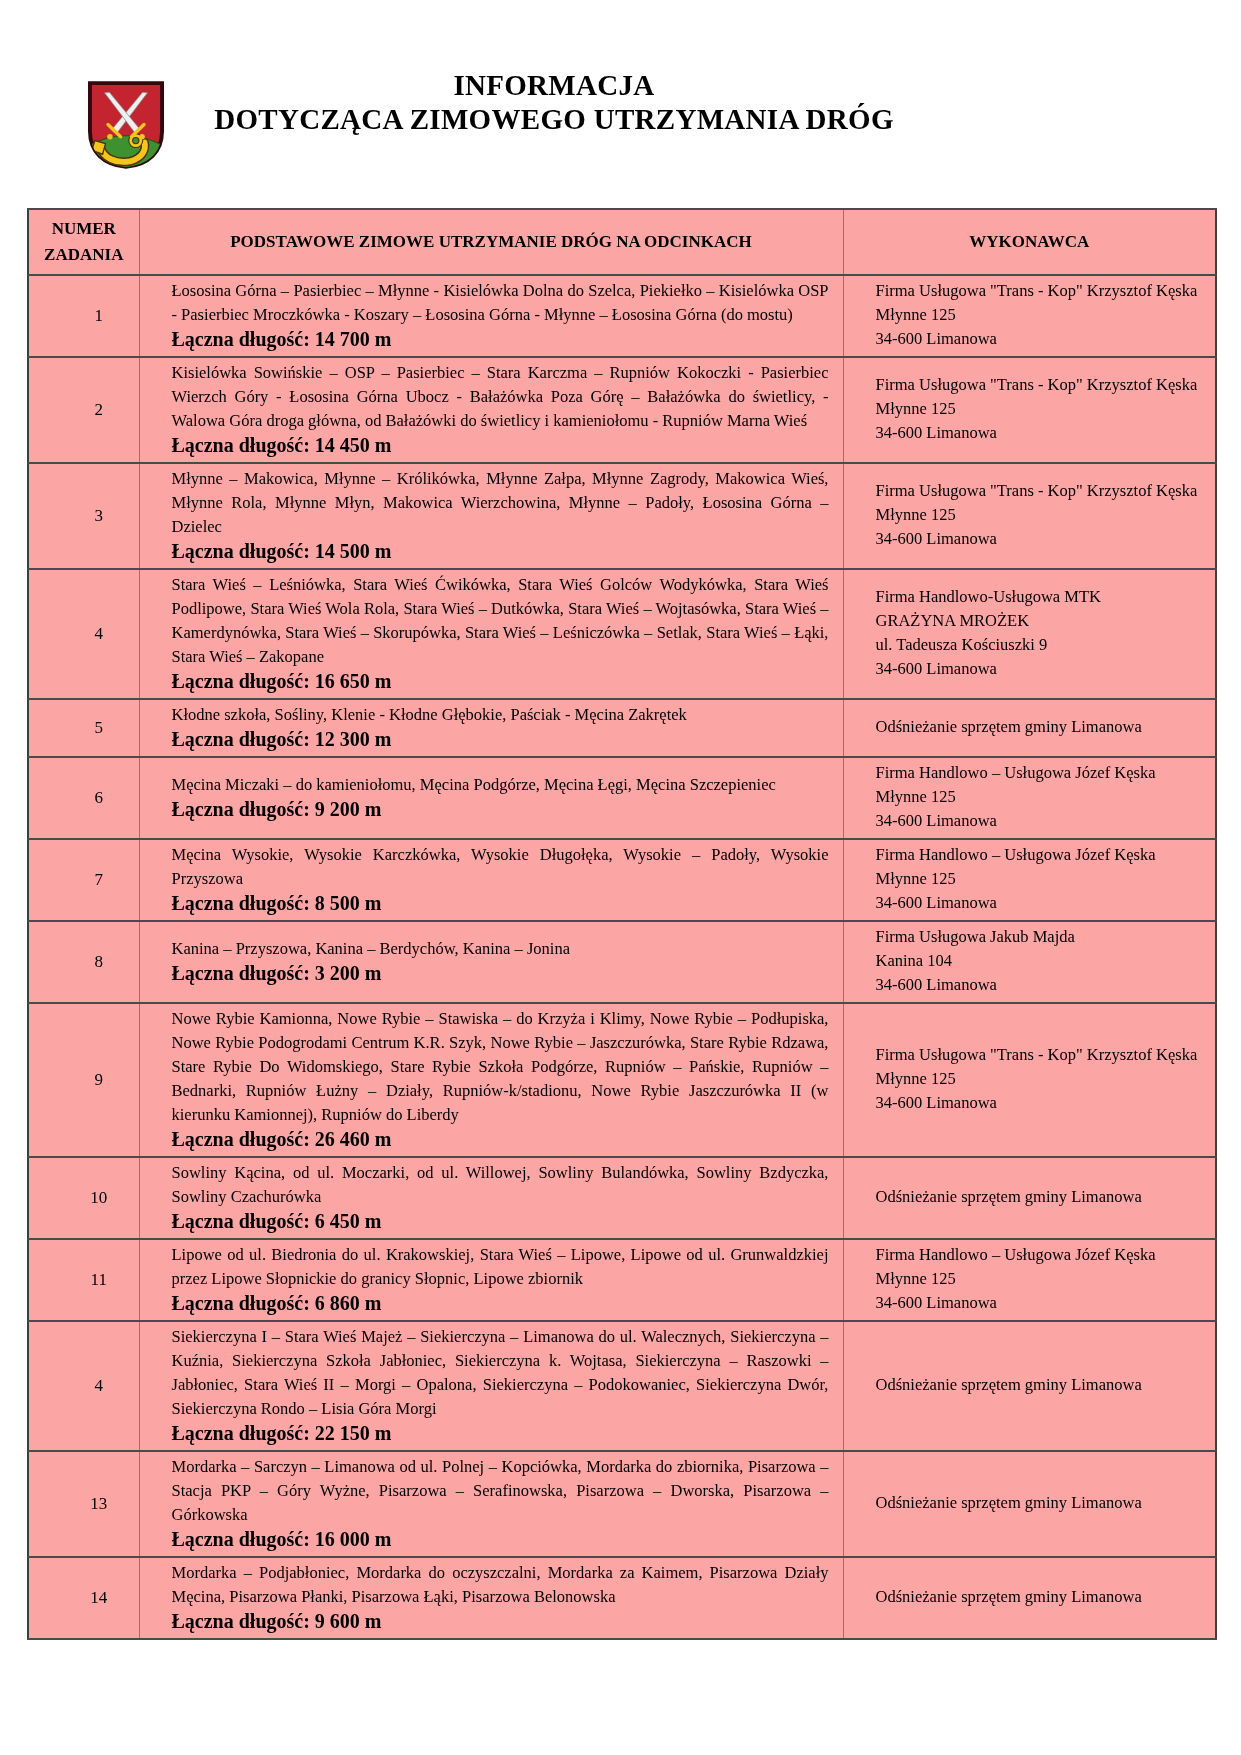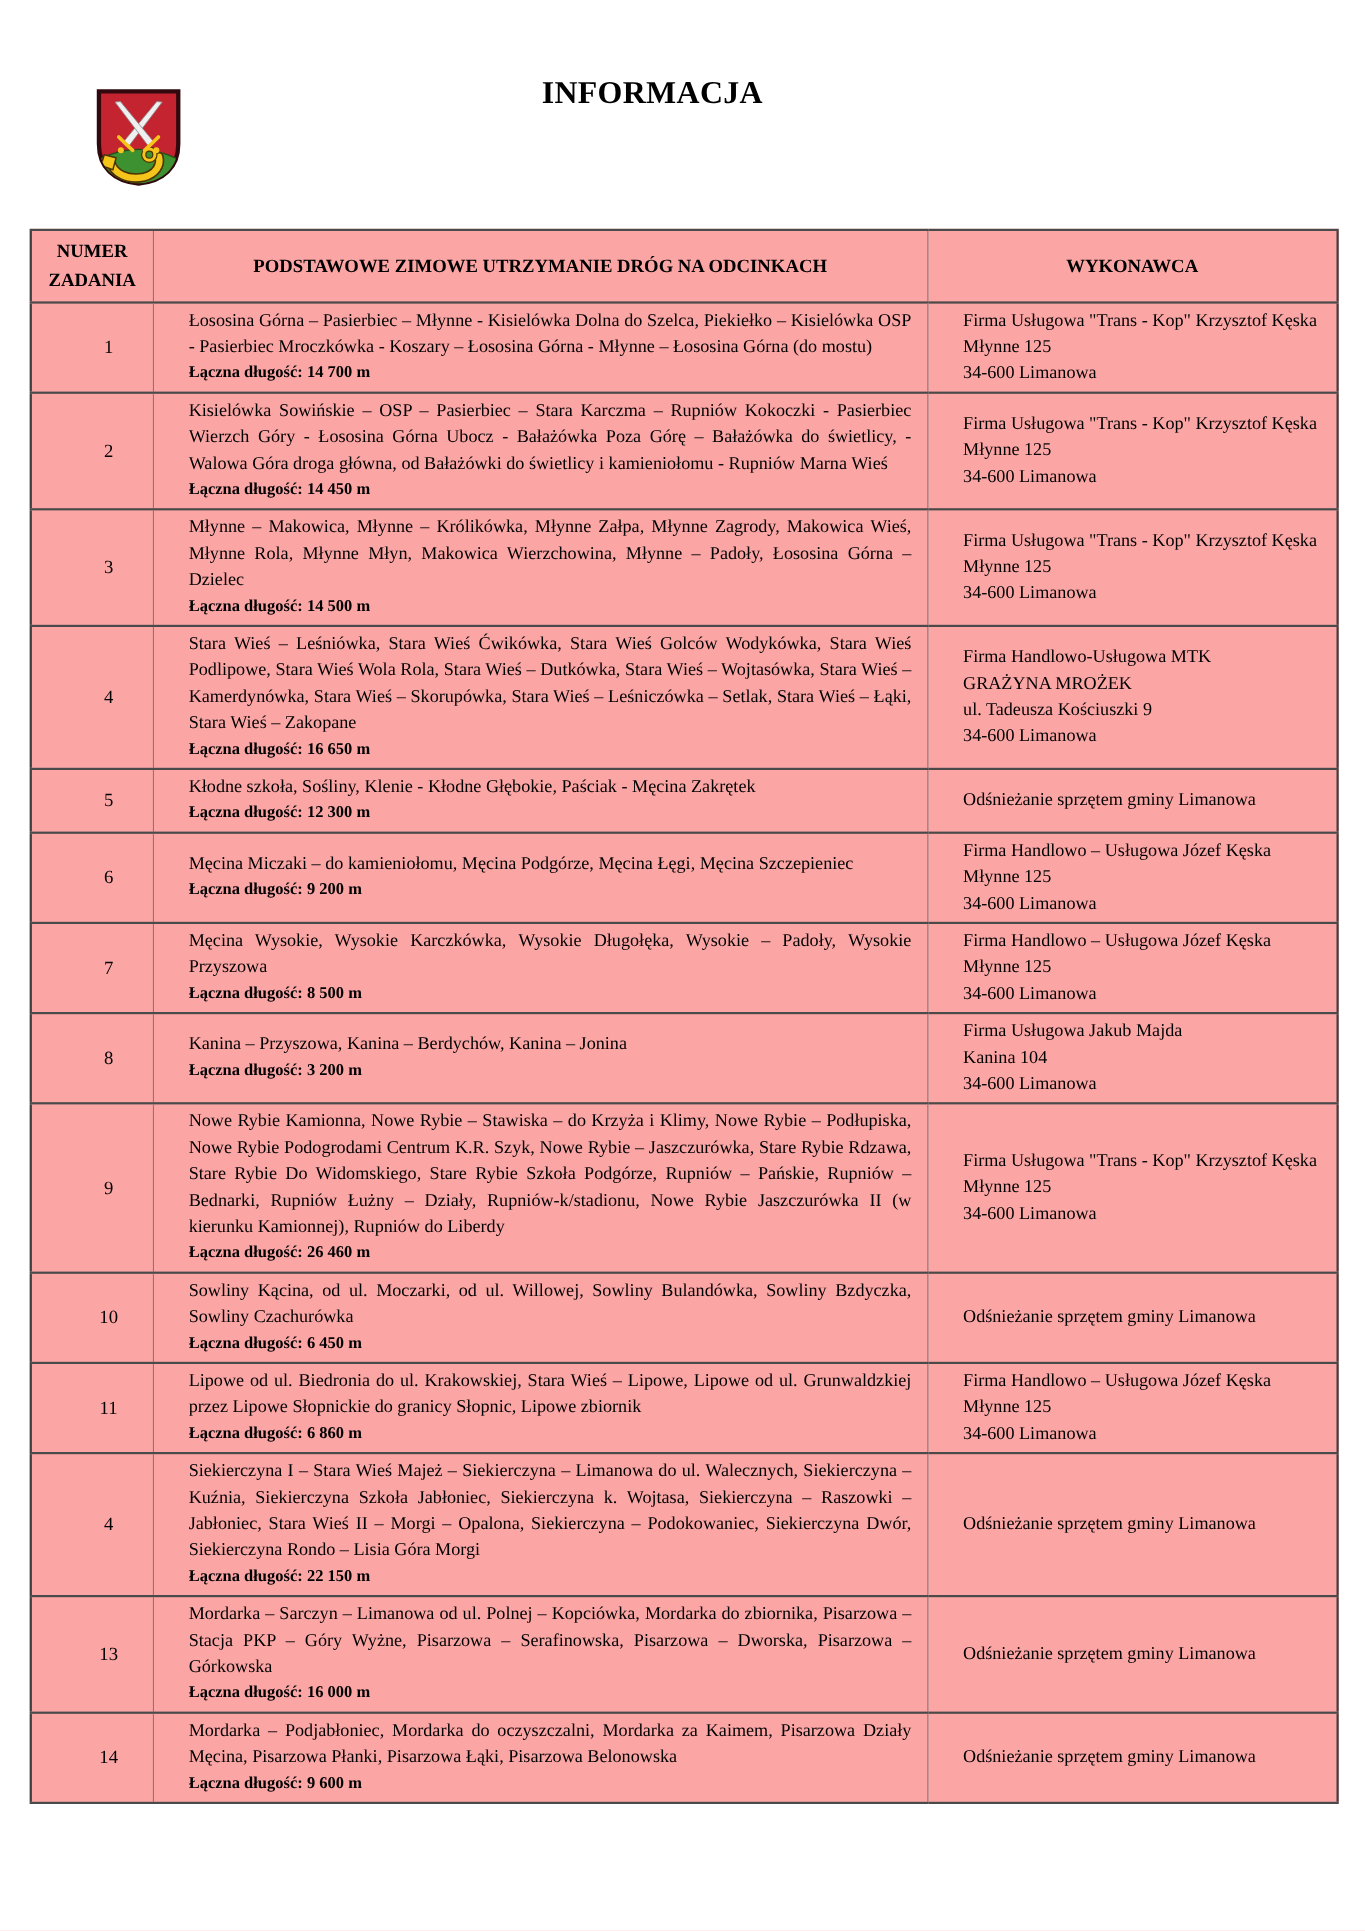--- a/index.html
+++ b/index.html
@@ -10,21 +10,21 @@
     background:#ffffff;
     font-family:"Liberation Serif","DejaVu Serif",serif;
     color:#000;
     overflow:hidden;
   }
 
   
   .emblem { position:absolute; left:87px; top:79px; width:78px; height:92px; }
 
   
-  .title { position:absolute; left:0; top:68px; width:1108px; text-align:center;padding-left:39px; }
+  .title { position:absolute; left:0; top:68px; width:1108px; text-align:center; }
   .t1, .t2 { font-size:29px; font-weight:700; line-height:34px; letter-spacing:0.3px; }
   .t3 { font-size:22.5px; font-weight:400; line-height:31px; margin-top:1px; letter-spacing:0.2px; }
 
   
   table.doc {
     position:absolute; left:27px; top:208px;
     width:1188px;
     border-collapse:collapse;
     table-layout:fixed;
     background:#fca5a5;
@@ -38,21 +38,21 @@
     padding-left:32px;
   }
   table.doc { border:2px solid #3f3f3f; }
   table.doc th {
     font-size:17px; font-weight:700; text-align:center;
     line-height:26px; padding:6px 8px; height:46px;
   }
   td.col-num { text-align:center; font-size:17px; padding:4px 2px; }
   td.col-desc { padding:3px 14px 5px 14px; }
   .desc { font-size:16.5px; line-height:24px; text-align:justify; }
-  .len  { font-size:15px; line-height:24px; font-weight:700; text-align:left; }
+  .len  { font-size:20px; line-height:24px; font-weight:700; text-align:left; }
   td.col-contr { padding:3px 8px 5px 12px; }
   .contr-line { font-size:16.5px; line-height:24px; text-align:left; }
 </style>
 </head>
 <body>
 
 <div class="page">
 
   <svg class="emblem" viewBox="0 0 80 92" aria-hidden="true">
     <defs>
@@ -78,20 +78,21 @@
       <path d="M18,13 L23,12.5 L54,50 L49.5,54.5 Z" style="fill:var(--em-blade,#efefef); stroke:#8a8a8a; stroke-width:0.8;"></path>
       <path d="M21.5,45.5 Q28,52 34.5,58" fill="none" style="stroke:var(--em-gold,#f6c51c);" stroke-width="3.4" stroke-linecap="round"></path>
       <path d="M58.5,45.5 Q52,52 45.5,58" fill="none" style="stroke:var(--em-gold,#f6c51c);" stroke-width="3.4" stroke-linecap="round"></path>
       <circle cx="23.5" cy="58" r="2.8" style="fill:var(--em-gold,#f6c51c);"></circle>
       <circle cx="56.5" cy="58" r="2.8" style="fill:var(--em-gold,#f6c51c);"></circle>
     </g>
   </svg>
 
   <div class="title">
     <div class="t1">INFORMACJA</div>
+    <div class="t2">DOTYCZĄCA ZIMOWEGO UTRZYMANIA DRÓG</div>
   </div>
 
   <table class="doc">
     <colgroup>
       <col style="width:111px">
         <col style="width:704px">
         <col style="width:373px">
     </colgroup>
     <thead>
       <tr>

